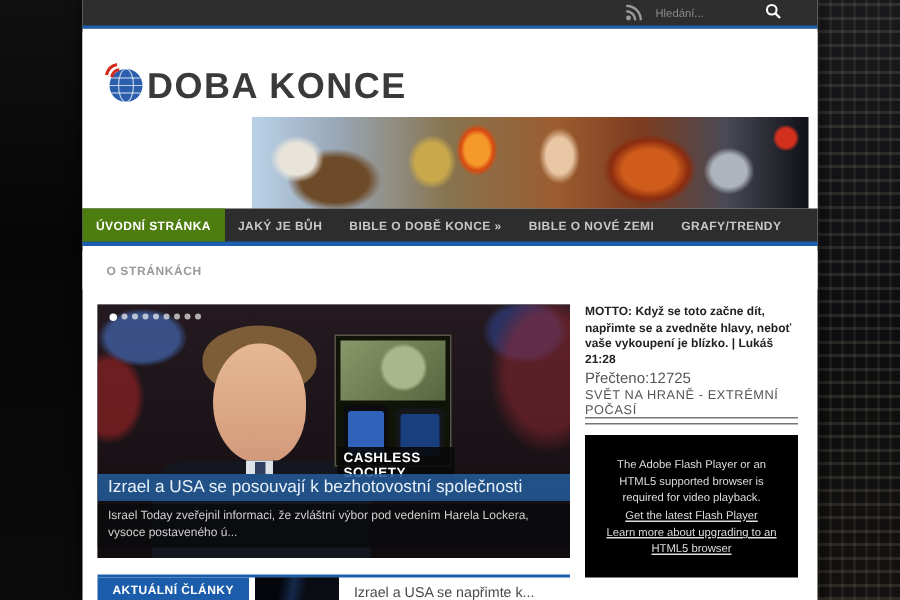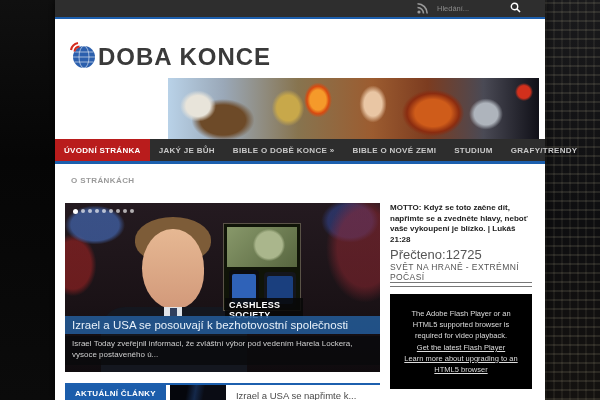--- a/index.html
+++ b/index.html
@@ -41,21 +41,21 @@
       radial-gradient(ellipse 40px 30px at 265px 35px, #cf5c1a 0 45%, #8a2c10 65%, transparent 78%),
       radial-gradient(ellipse 26px 24px at 318px 36px, #aeb4bc 0 45%, transparent 65%),
       radial-gradient(circle 9px at 356px 14px, #d2301c 0 70%, transparent 100%),
       linear-gradient(90deg,#b9d2e8 0%,#9aa8b8 15%,#87744f 35%,#9c5c30 55%,#7c3c20 70%,#4a4a55 85%,#101018 100%); }
 
   
   .nav { position:absolute; left:0; top:139px; width:100%; height:25px;
     background:#2d2d2d; border-bottom:3px solid #1c5fae; display:flex; }
   .nav-item { display:flex; align-items:center; padding:0 9px; font-size:8px; font-weight:bold;
     color:#c8c8c8; letter-spacing:0.3px; cursor:pointer; white-space:nowrap; }
-  .nav-item.active { background:#b91c1c; color:#fff; }
+  .nav-item.active { background:#4d7c0f; color:#fff; }
 
   
   .subnav { position:absolute; left:0; top:167px; width:100%; height:26px; background:#fff;
     display:flex; align-items:center; padding-left:16px; }
   .subnav-item { font-size:8px; font-weight:bold; color:#9a9a9a; letter-spacing:0.4px; cursor:pointer; }
 
   
   .slider { position:absolute; left:10px; top:203px; width:315px; height:169px;
     overflow:hidden; background:#150f12; }
   .slider-photo { position:absolute; inset:0;
@@ -93,21 +93,21 @@
   .slider-title { position:absolute; left:0; top:113px; width:100%;
     background:rgba(35,90,150,0.88); color:#e8f1fa; font-size:11.5px;
     padding:3px 7px; white-space:nowrap; overflow:hidden; }
   .slider-excerpt { position:absolute; left:0; top:133px; width:100%; height:29px;
     background:rgba(10,10,12,0.82); color:#cfcfcf; font-size:8px; line-height:1.35;
     padding:3px 7px; overflow:hidden; }
 
   
   .sidebar { position:absolute; left:335px; top:203px; width:146px; }
   .motto { font-size:8px; font-weight:bold; color:#222; line-height:1.32; }
-  .read-count { font-size:13px; color:#555; margin-top:2px; }
+  .read-count { font-size:10px; color:#555; margin-top:2px; }
   .side-h { font-size:8.5px; color:#555; letter-spacing:0.4px; padding-bottom:5px;
     position:relative; font-weight:normal; }
   .side-h::after { content:""; position:absolute; left:0; right:4px; bottom:0; height:3px;
     border-top:1px solid #777; border-bottom:1px solid #777; }
   .side-h.first { margin-top:0; }
   .video-box { margin-top:7px; width:142px; height:95px; background:#000; color:#ddd;
     font-size:7.5px; line-height:1.5; text-align:center;
     display:flex; flex-direction:column; align-items:center; justify-content:center;
     padding:6px 9px; }
   .video-box a { color:#ddd; text-decoration:underline; cursor:pointer; }
@@ -166,21 +166,20 @@
         <span class="logo-text">DOBA KONCE</span>
       </div>
       <div class="banner"></div>
     </div>
 
     <div class="nav">
         <div class="nav-item active">ÚVODNÍ STRÁNKA</div>
         <div class="nav-item">JAKÝ JE BŮH</div>
         <div class="nav-item">BIBLE O DOBĚ KONCE »</div>
         <div class="nav-item">BIBLE O NOVÉ ZEMI</div>
-        <div class="nav-item">STUDIUM</div>
         <div class="nav-item">GRAFY/TRENDY</div>
       </div>
 
     <div class="subnav">
       <span class="subnav-item">O STRÁNKÁCH</span>
     </div>
 
     <div class="slider">
       <div class="slider-photo"></div>
       <div class="anchor-hair"></div>

